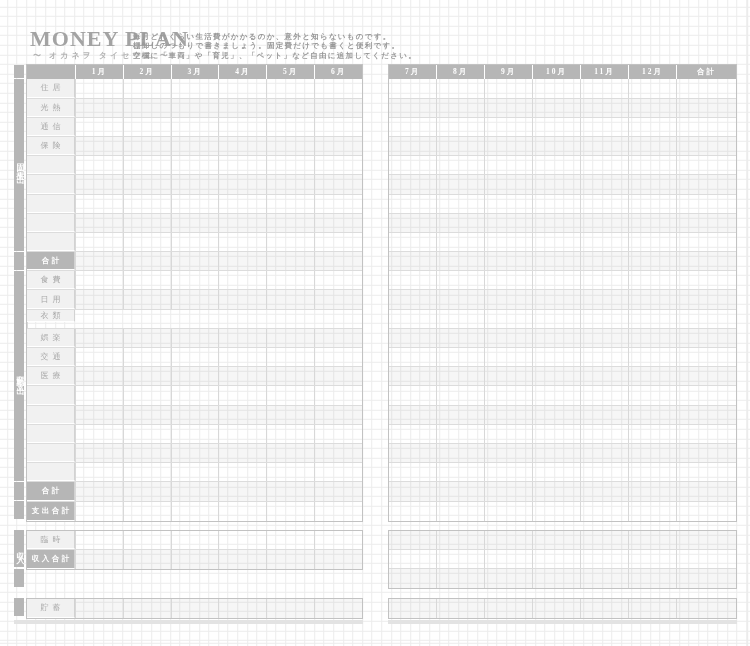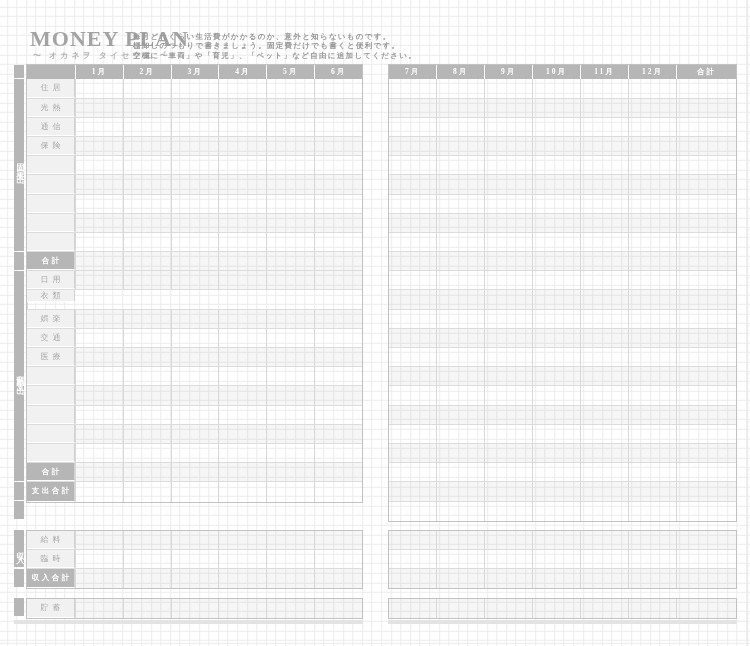--- a/index.html
+++ b/index.html
@@ -143,20 +143,29 @@
         </div>
         <div class="trow tint" style="height: 19.2px;">
           <div class="lcell dark">合計</div>
           <div class="cell"></div>
           <div class="cell"></div>
           <div class="cell"></div>
           <div class="cell"></div>
           <div class="cell"></div>
           <div class="cell"></div>
         </div>
+        <div class="trow" style="height: 19.2px;">
+          <div class="lcell">食費</div>
+          <div class="cell"></div>
+          <div class="cell"></div>
+          <div class="cell"></div>
+          <div class="cell"></div>
+          <div class="cell"></div>
+          <div class="cell"></div>
+        </div>
         <div class="trow tint" style="height: 19.2px;">
           <div class="lcell">日用</div>
           <div class="cell"></div>
           <div class="cell"></div>
           <div class="cell"></div>
           <div class="cell"></div>
           <div class="cell"></div>
           <div class="cell"></div>
         </div>
         <div class="trow" style="height: 19.2px; flex-direction: column;">
@@ -253,29 +262,20 @@
           <div class="lcell dark">支出合計</div>
           <div class="cell"></div>
           <div class="cell"></div>
           <div class="cell"></div>
           <div class="cell"></div>
           <div class="cell"></div>
           <div class="cell"></div>
         </div>
       </div>
       <div class="block" style="left: 26px; top: 529.6px; width: 337px;">
-        <div class="trow tint" style="height: 19.2px;">
-          <div class="lcell">給料</div>
-          <div class="cell"></div>
-          <div class="cell"></div>
-          <div class="cell"></div>
-          <div class="cell"></div>
-          <div class="cell"></div>
-          <div class="cell"></div>
-        </div>
         <div class="trow" style="height: 19.2px;">
           <div class="lcell">臨時</div>
           <div class="cell"></div>
           <div class="cell"></div>
           <div class="cell"></div>
           <div class="cell"></div>
           <div class="cell"></div>
           <div class="cell"></div>
         </div>
         <div class="trow tint" style="height: 19.2px;">

